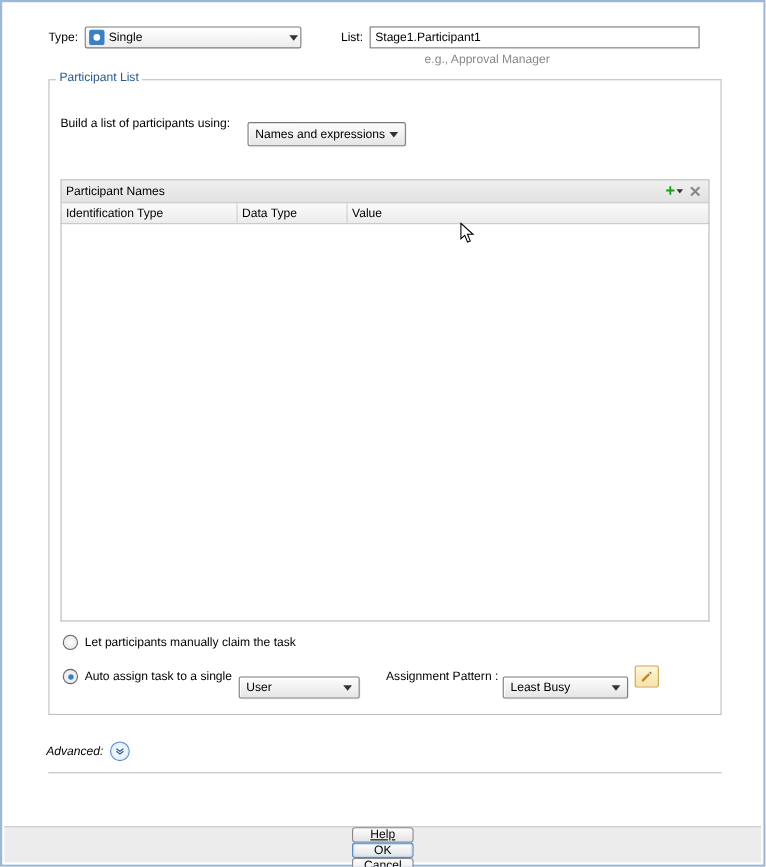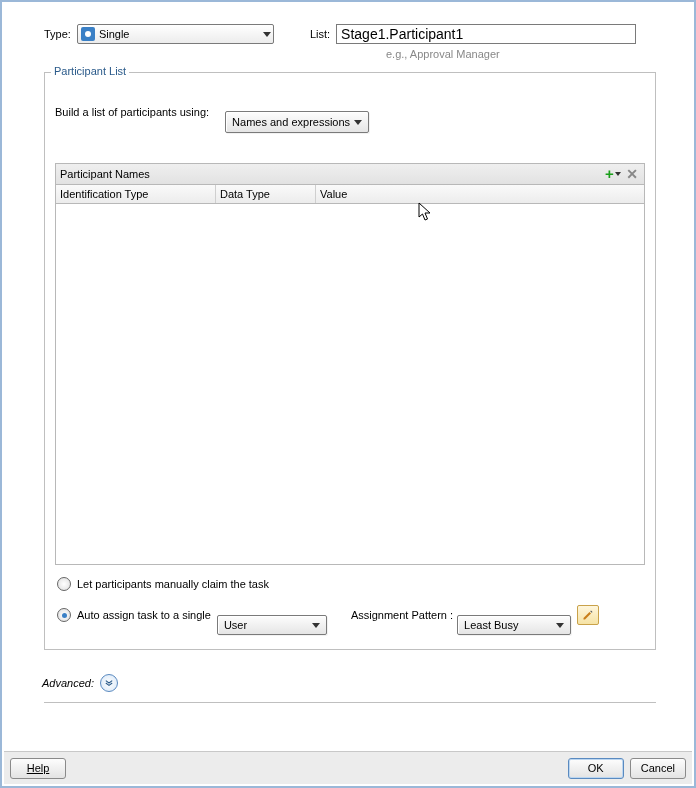--- a/index.html
+++ b/index.html
@@ -71,21 +71,21 @@
     border-right: 4px solid transparent;
     border-top: 5px solid #333;
   }
   .type-combo { width: 190px; }
   .label-input {
     border: 1px solid #7a7a7a;
     height: 18px;
     padding: 0 4px;
     width: 290px;
     font-family: inherit;
-    font-size: 14px;
+    font-size: 11px;
     background: #fff;
   }
   .hint {
     color: #888;
     margin-left: 342px;
     margin-top: 2px;
     margin-bottom: 12px;
   }
   .fieldset-pl {
     border: 1px solid #bfbfbf;
@@ -234,20 +234,21 @@
   
   .button-bar {
     position: absolute;
     left: 2px; right: 2px; bottom: 2px;
     height: 32px;
     background: #ececec;
     border-top: 1px solid #c8c8c8;
     display: flex;
     align-items: center;
     padding: 0 6px;
+    flex-direction: column;
   }
   .btn {
     min-width: 56px;
     height: 21px;
     border: 1px solid #8a8a8a;
     border-radius: 3px;
     background: linear-gradient(#fdfdfd,#e3e3e3);
     font-family: inherit;
     font-size: 11px;
     display: inline-flex; align-items: center; justify-content: center;

